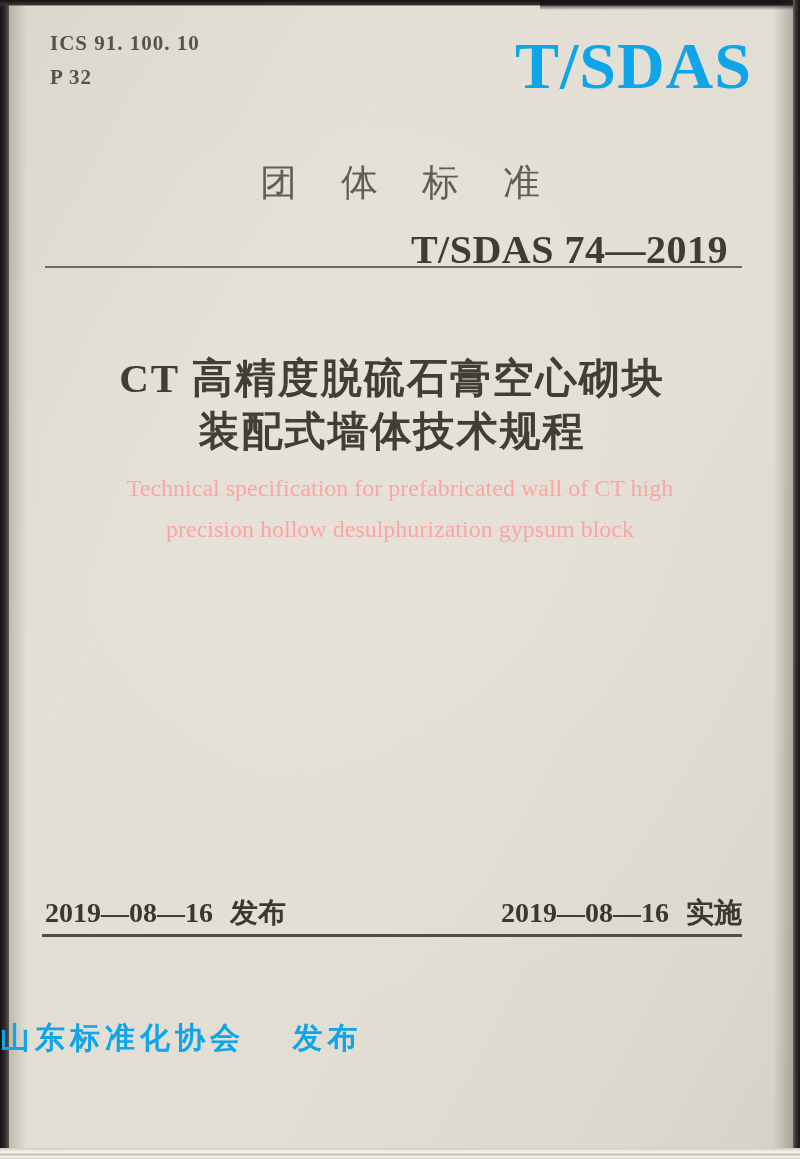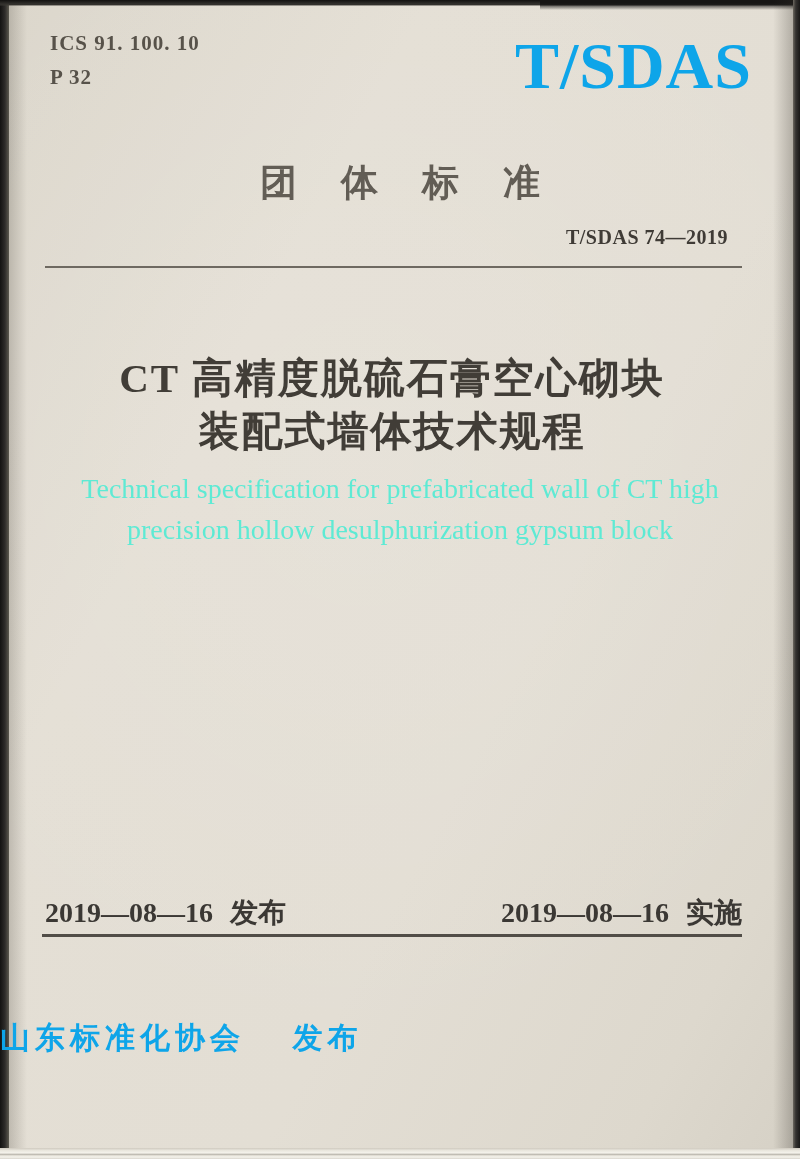--- a/index.html
+++ b/index.html
@@ -77,55 +77,55 @@
     font-family: "Liberation Serif", "DejaVu Serif", serif;
     font-weight: 700;
     font-size: 66px;
     letter-spacing: 1px;
   }
   .standard-type {
     left: 0; right: 0; top: 158px;
     text-align: center;
     color: #625d55;
     font-family: "DejaVu Sans", "Liberation Sans", sans-serif;
-    font-weight: 700;
+    font-weight: 400;
     font-size: 37px;
     letter-spacing: 44px;
     padding-left: 44px;
     box-sizing: border-box;
   }
   .standard-number {
     top: 226px; right: 72px;
     color: #3f3b36;
     font-family: "Liberation Serif", "DejaVu Serif", serif;
     font-weight: 700;
-    font-size: 20px;
+    font-size: 40px;
     letter-spacing: 0.5px;
   }
   .rule-top {
     left: 45px; top: 266px; width: 697px; height: 2px;
     background: #6e6961;
   }
   .title-zh {
     left: 0; right: 16px; top: 352px;
     text-align: center;
     color: #413d37;
     font-family: "Liberation Serif", "DejaVu Serif", serif;
     font-weight: 700;
     font-size: 41px;
     line-height: 53px;
     letter-spacing: 2px;
   }
   .title-en {
     left: 0; right: 0; top: 468px;
     text-align: center;
-    color: #5eead4;
+    color: #fca5a5;
     font-family: "Liberation Serif", "DejaVu Serif", serif;
     font-weight: 400;
-    font-size: 28px;
+    font-size: 24px;
     line-height: 41px;
   }
   .dates-row {
     left: 45px; top: 894px; width: 697px;
     display: flex;
     justify-content: space-between;
     align-items: center;
     color: #3b3834;
     font-family: "Liberation Serif", "DejaVu Serif", serif;
     font-weight: 700;

